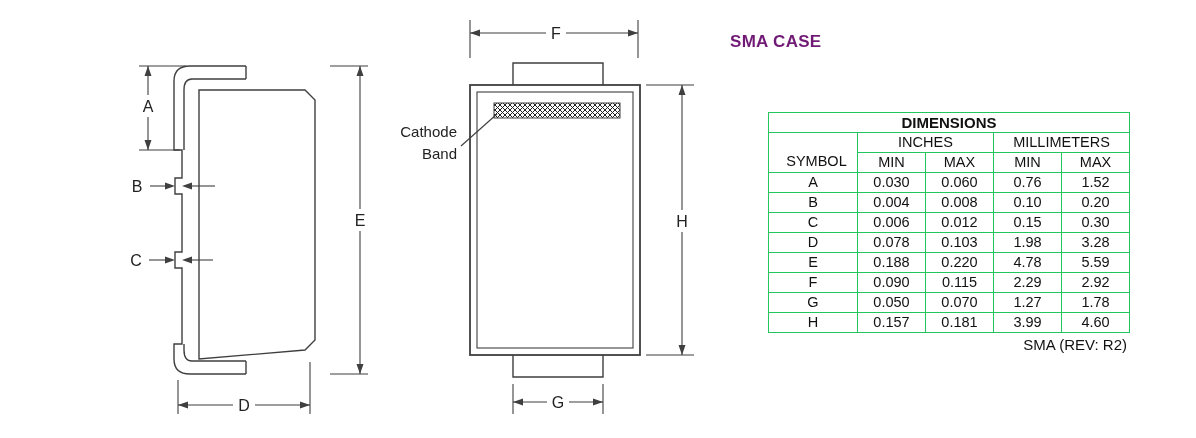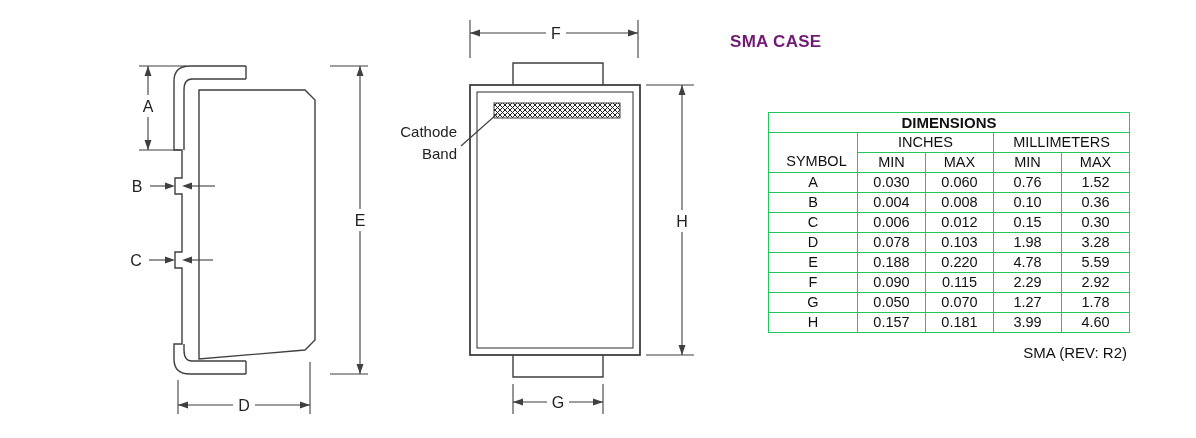--- a/index.html
+++ b/index.html
@@ -15,21 +15,21 @@
   .drawing text { font-family: "Liberation Sans", sans-serif; font-size: 16px; fill: #222; stroke: none; }
   .drawing text.small { font-size: 15px; }
   .drawing rect.labelbg { fill: #ffffff; stroke: none; }
   .drawing rect.band { stroke: #3f3f3f; stroke-width: 1; }
   .page-title { position: absolute; left: 730px; top: 32px; font-size: 17px; font-weight: bold; color: #701a75; letter-spacing: .3px; }
   .table-wrap { position: absolute; left: 768px; top: 112px; width: 361px; }
   table { border-collapse: collapse; width: 100%; table-layout: fixed; font-size: 14.5px; color: #111; }
   th, td { border: 1px solid #22c55e; text-align: center; padding: 0 3px; height: 20px; line-height: 1.15; font-weight: normal; }
   th.dim-h { font-weight: bold; font-size: 15px; }
   th.sym-h { vertical-align: bottom; padding-bottom: 2px; padding-left: 10px; }
-  .footer { text-align: right; font-size: 15px; margin-top: 11px; padding-right: 2px; color: #111; }
+  .footer { text-align: right; font-size: 15px; margin-top: 3px; padding-right: 2px; color: #111; }
 </style>
 </head>
 <body>
 
 <div class="canvas">
 
   <svg class="drawing" viewBox="0 0 720 438">
     <defs>
       <pattern id="xhatch" width="5" height="5" patternUnits="userSpaceOnUse">
         <path d="M0,0 L5,5 M5,0 L0,5" style="stroke:#222;stroke-width:1;fill:none"></path>
@@ -174,21 +174,21 @@
           <td>0.030</td>
           <td>0.060</td>
           <td>0.76</td>
           <td>1.52</td>
         </tr>
         <tr>
           <td>B</td>
           <td>0.004</td>
           <td>0.008</td>
           <td>0.10</td>
-          <td>0.36</td>
+          <td>0.20</td>
         </tr>
         <tr>
           <td>C</td>
           <td>0.006</td>
           <td>0.012</td>
           <td>0.15</td>
           <td>0.30</td>
         </tr>
         <tr>
           <td>D</td>

